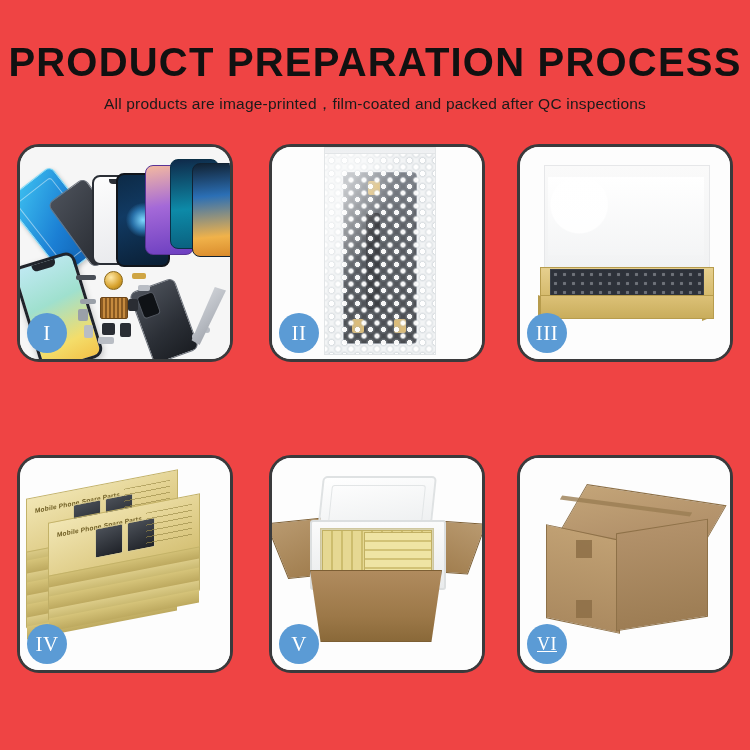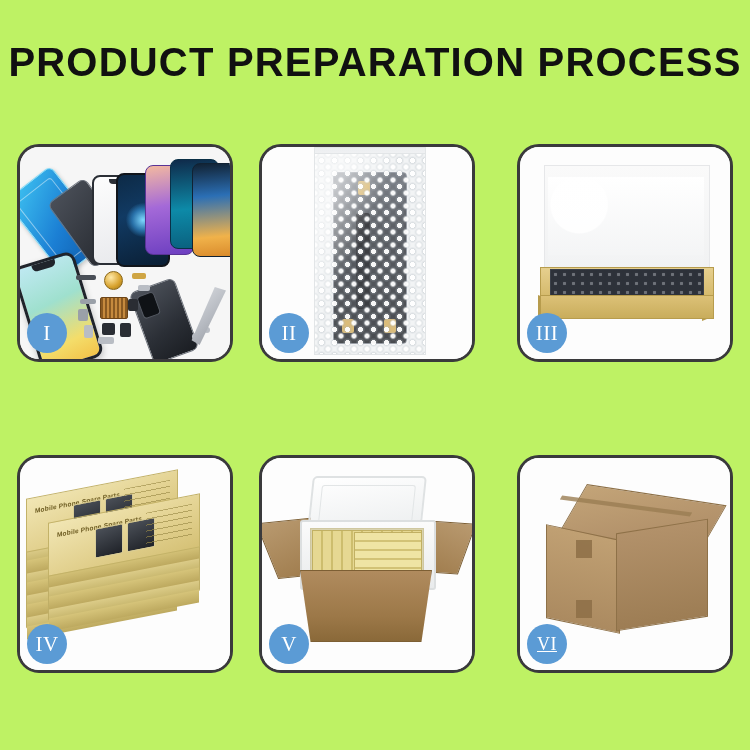--- a/index.html
+++ b/index.html
@@ -3,21 +3,21 @@
 <meta charset="utf-8">
 <style>
   html,body{margin:0;padding:0;}
   body{
     width:750px;height:750px;
     background:#ffffff;
     font-family:"Liberation Sans", sans-serif;
     overflow:hidden;
     position:relative;
   }
-  .page{position:absolute;inset:0;background:#bef264;}
+  .page{position:absolute;inset:0;background:#ef4444;}
 
   
   .header{position:absolute;left:0;top:0;width:750px;text-align:center;}
   .title{
     margin:0;padding-top:40px;
     font-size:40px;line-height:44px;
     font-weight:700;letter-spacing:1.2px;
     color:#111111;
     font-family:"Liberation Sans", sans-serif;
   }
@@ -35,21 +35,21 @@
     width:216px;height:218px;
     border:3px solid #3a3a3c;
     border-radius:22px;
     background:#f7f7f7;
     box-sizing:border-box;
     overflow:hidden;
   }
   .r1{top:0;}
   .r2{top:311px;}
   .c1{left:17px;}
-  .c2{left:259px;}
+  .c2{left:269px;}
   .c3{left:517px;}
 
   .stage{position:absolute;inset:0;overflow:hidden;}
 
   .badge{
     position:absolute;
     left:7px;bottom:6px;
     width:40px;height:40px;
     border-radius:50%;
     background:#5b9bd5;
@@ -371,20 +371,21 @@
     position:absolute;width:16px;height:18px;background:#8d6f46;opacity:.85;
   }
 </style>
 </head>
 <body>
 
 <div class="page">
 
   <div class="header">
     <h1 class="title">PRODUCT PREPARATION PROCESS</h1>
+    <p class="subtitle">All products are image-printed，film-coated and packed after QC inspections</p>
   </div>
 
   <div class="grid">
 
     <div class="panel r1 c1">
       <div class="stage">
         <div class="p1-bg"></div>
         <div class="phone ph-back"></div>
         <div class="phone ph-dark"></div>
         <div class="phone ph-glass"></div>

